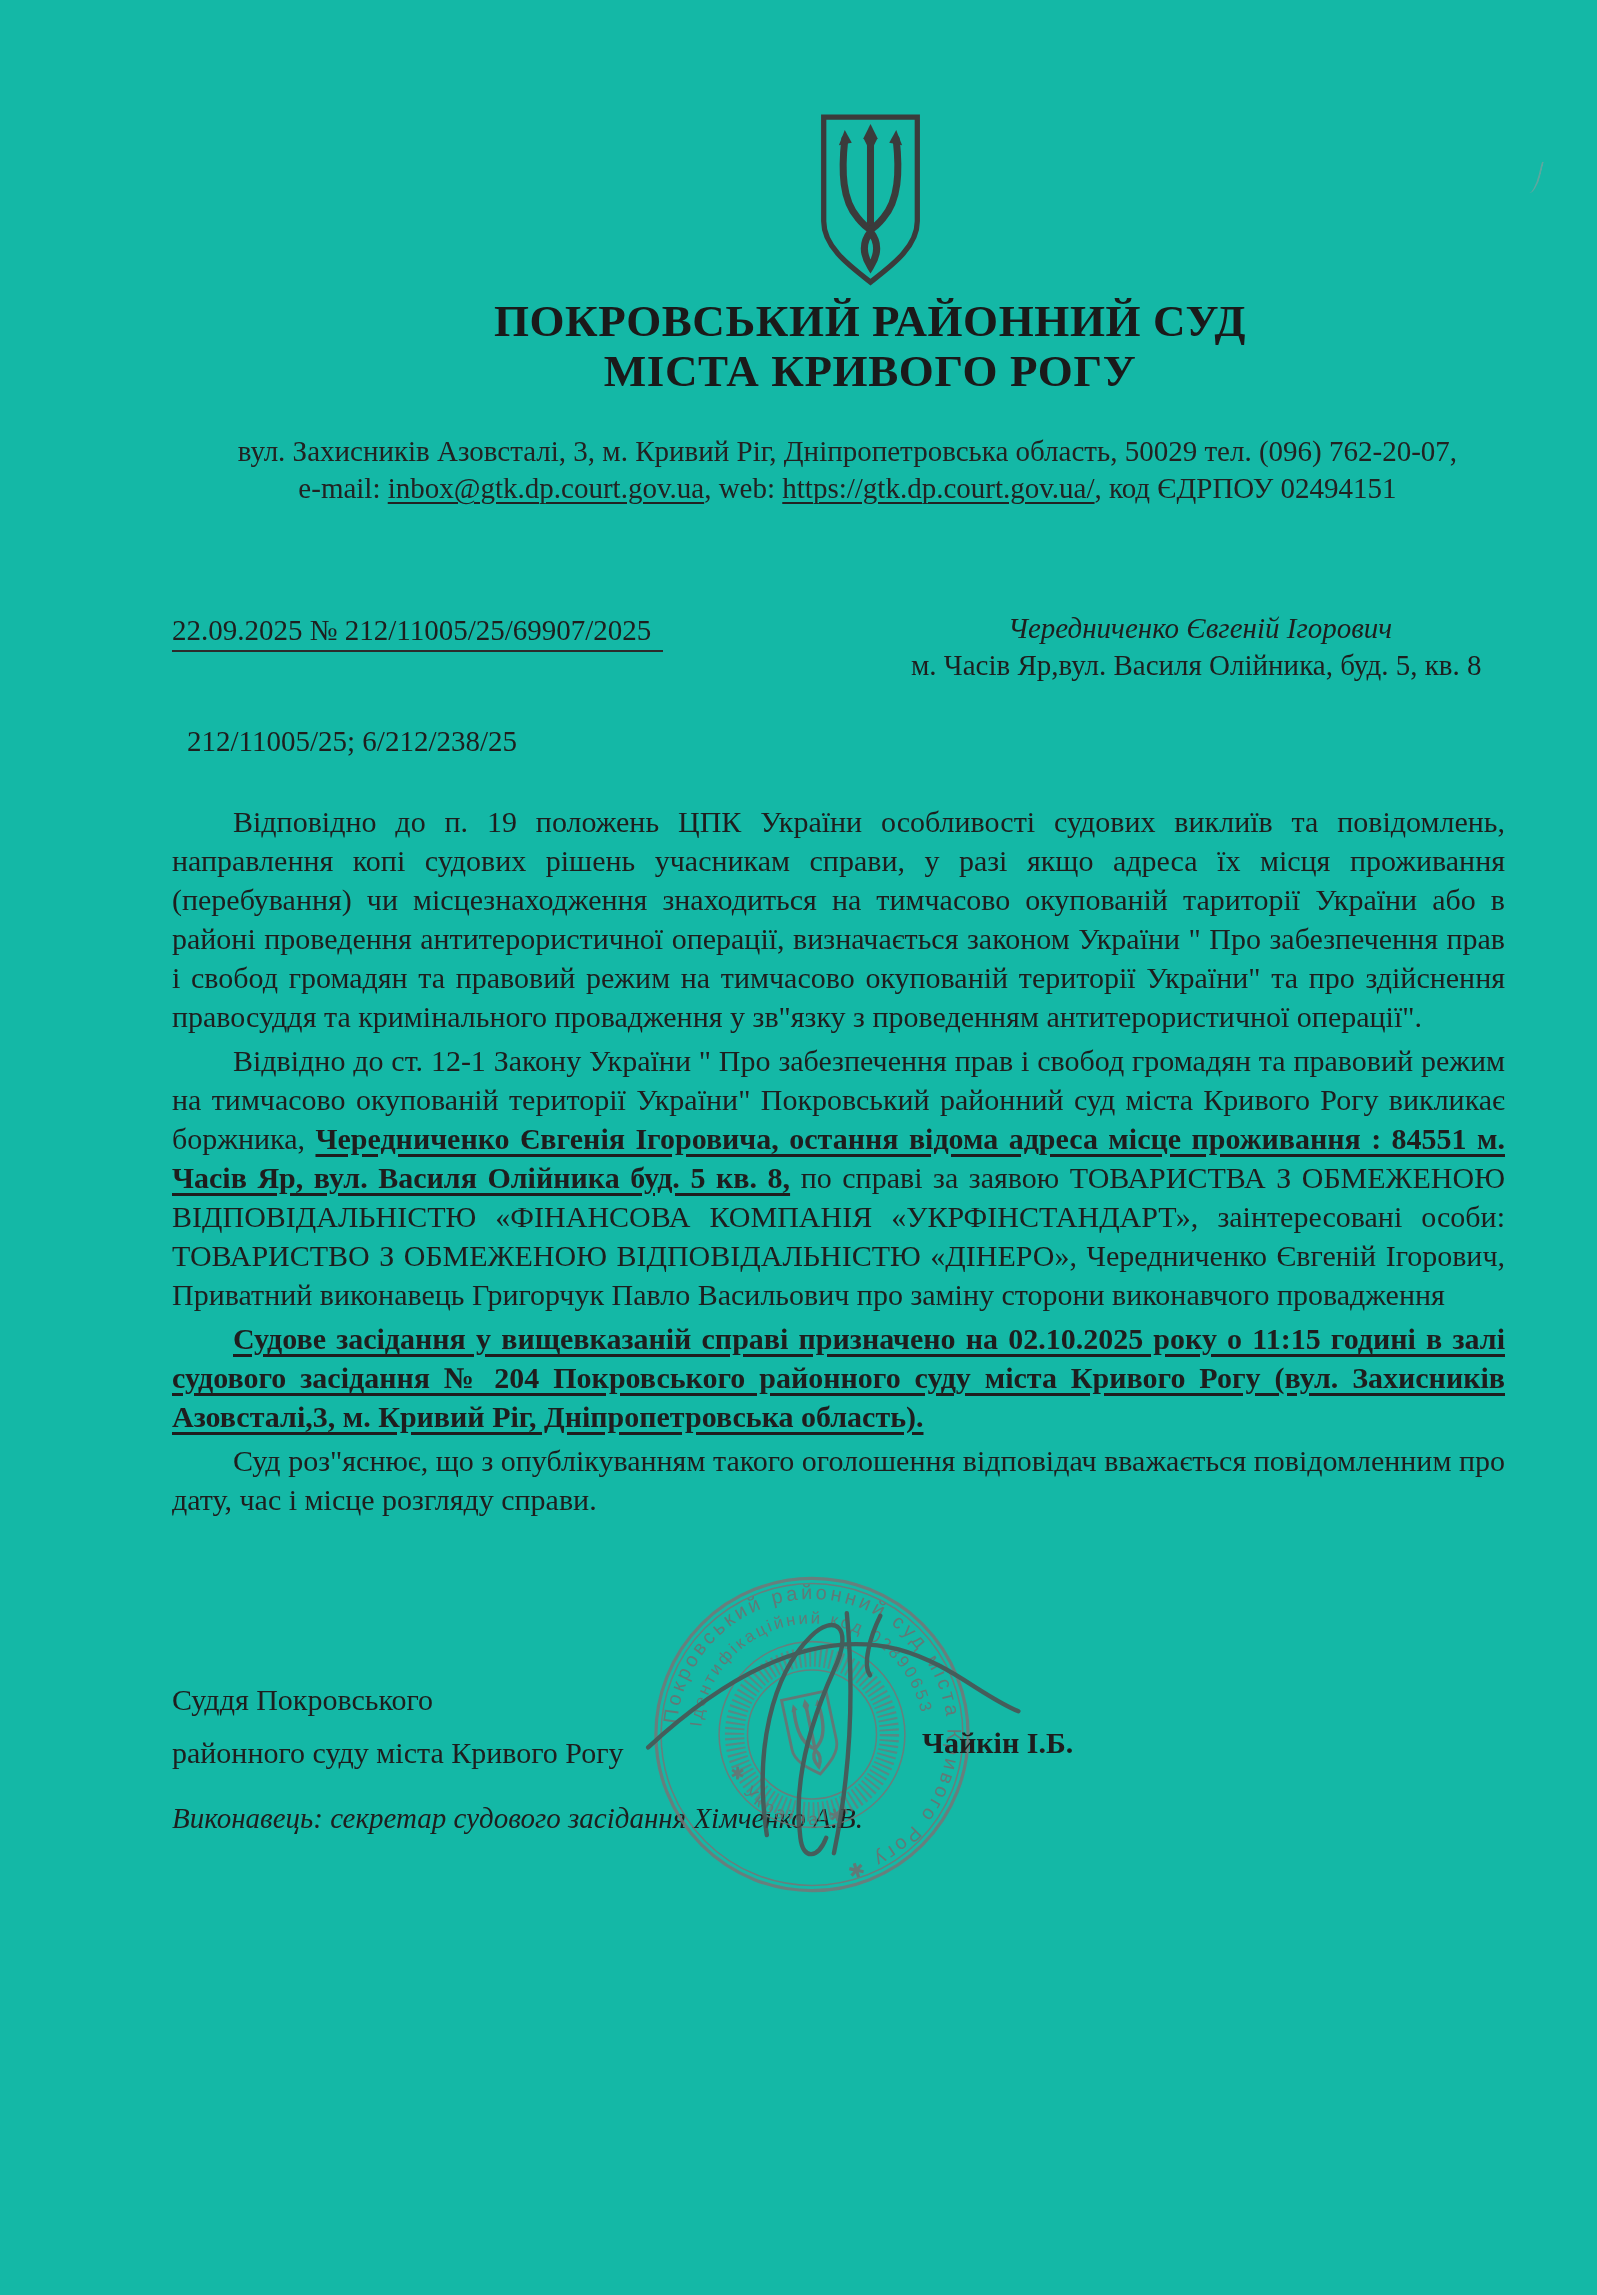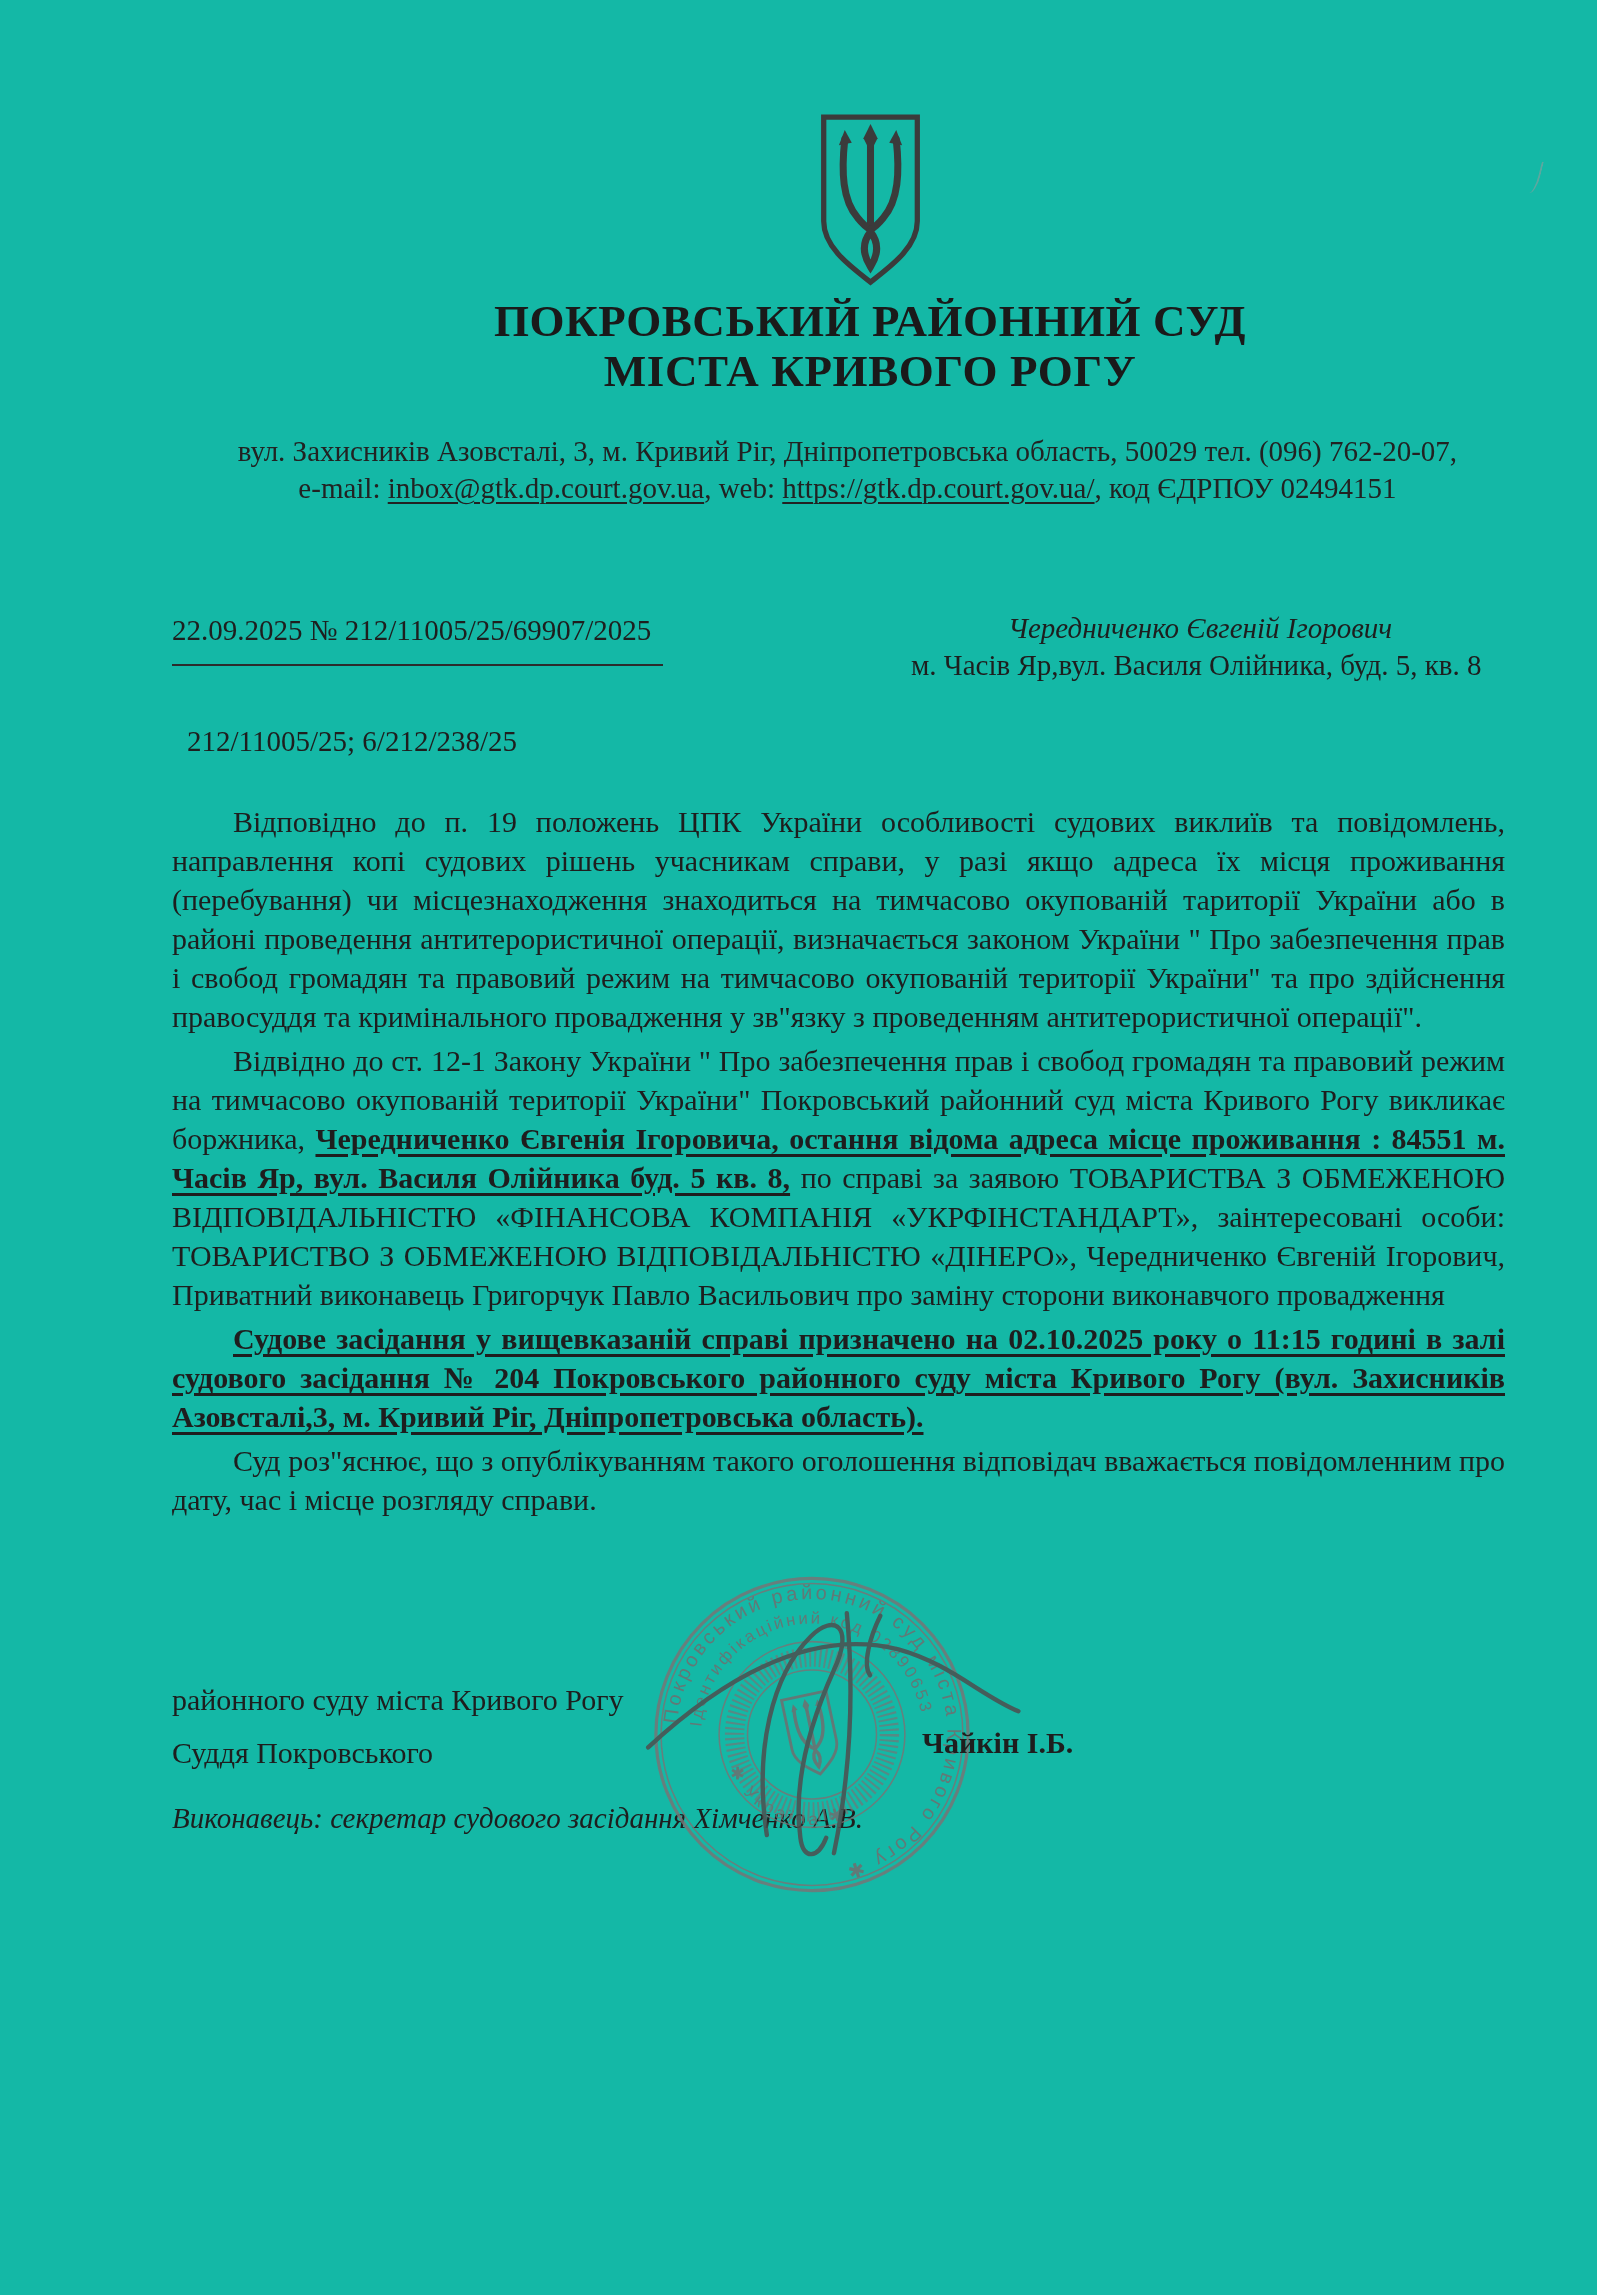--- a/index.html
+++ b/index.html
@@ -21,21 +21,21 @@
   }
   .address-block{
     margin-top:37px; font-size:29px; line-height:37px; color:#222;
     transform:translateX(-22.6px);
   }
   .u-link{ text-decoration:underline; text-underline-offset:3.9px; text-decoration-thickness:1.9px; }
   
   .ref-row{ position:relative; height:188px; margin-top:107px; font-size:29px; }
   .date-number{
     position:absolute; left:172px; top:0;
-    border-bottom:2.6px solid #2c2c2c; padding-bottom:17px; padding-right:11.6px;
+    border-bottom:2.6px solid #2c2c2c; padding-bottom:3px; padding-right:11.6px;
   }
   .addressee{ position:absolute; left:911px; top:-3.9px; width:632px; line-height:37px; }
   .addressee .line1{ text-indent:97px;font-style:italic; }
   .case-numbers{ position:absolute; left:187px; top:111px; }
   
   .body-text{ margin:0 93px 0 172px; font-size:30px; line-height:39px; text-align:justify; }
   .body-text p{ margin:0; text-indent:61px; }
   .body-text p + p{ margin-top:5.2px; }
   .bold-u{
     font-weight:bold;
@@ -100,22 +100,22 @@
 
   <div class="body-text">
     <p>Відповідно до п. 19 положень ЦПК України особливості судових виклиїв та повідомлень, направлення копі судових рішень  учасникам справи, у разі якщо адреса їх місця проживання (перебування) чи місцезнаходження знаходиться на тимчасово окупованій тариторії України або в районі проведення антитерористичної операції, визначається законом України " Про забезпечення прав і свобод громадян та правовий режим на тимчасово окупованій території України" та про здійснення правосуддя та кримінального провадження у зв"язку з проведенням антитерористичної операції".</p>
     <p><span>Відвідно до ст. 12-1 Закону України " Про забезпечення прав і свобод громадян та правовий режим на тимчасово окупованій території України" Покровський районний суд міста Кривого Рогу викликає боржника, </span><span class="bold-u">Чередниченко Євгенія Ігоровича, остання відома адреса місце проживання : 84551 м. Часів Яр, вул. Василя Олійника буд. 5 кв. 8,</span><span> по справі за заявою ТОВАРИСТВА З ОБМЕЖЕНОЮ ВІДПОВІДАЛЬНІСТЮ «ФІНАНСОВА КОМПАНІЯ «УКРФІНСТАНДАРТ», заінтересовані особи: ТОВАРИСТВО З ОБМЕЖЕНОЮ ВІДПОВІДАЛЬНІСТЮ «ДІНЕРО», Чередниченко Євгеній Ігорович, Приватний виконавець Григорчук Павло Васильович про заміну сторони виконавчого провадження</span></p>
     <p class="bold-u">Судове засідання у вищевказаній справі призначено на 02.10.2025 року о 11:15 годині в залі судового засідання № 204 Покровського районного суду міста Кривого Рогу (вул. Захисників Азовсталі,3, м. Кривий Ріг, Дніпропетровська область).</p>
     <p>Суд роз"яснює, що з опублікуванням такого оголошення відповідач вважається повідомленним про дату, час і місце розгляду справи.</p>
   </div>
 
   <div class="sig-area">
     <div class="sig-left">
+      <div>Суддя Покровського</div>
       <div>районного суду міста Кривого Рогу</div>
-      <div>Суддя Покровського</div>
     </div>
     <div class="judge-name">Чайкін І.Б.</div>
     <div class="executor">Виконавець: секретар судового засідання Хімченко А.В.</div>
 
     <svg class="stamp-svg" viewBox="0 0 370 300" style="font-size:46px">
       <defs>
         <path id="arcOuter" d="M80,150 A105,105 0 1 1 290,150 A105,105 0 1 1 80,150"></path>
         <path id="arcInner" d="M99,150 A86,86 0 1 1 271,150 A86,86 0 1 1 99,150"></path>
         <path id="arcBottom" d="M115,150 A70,70 0 0 0 255,150"></path>
       </defs>

